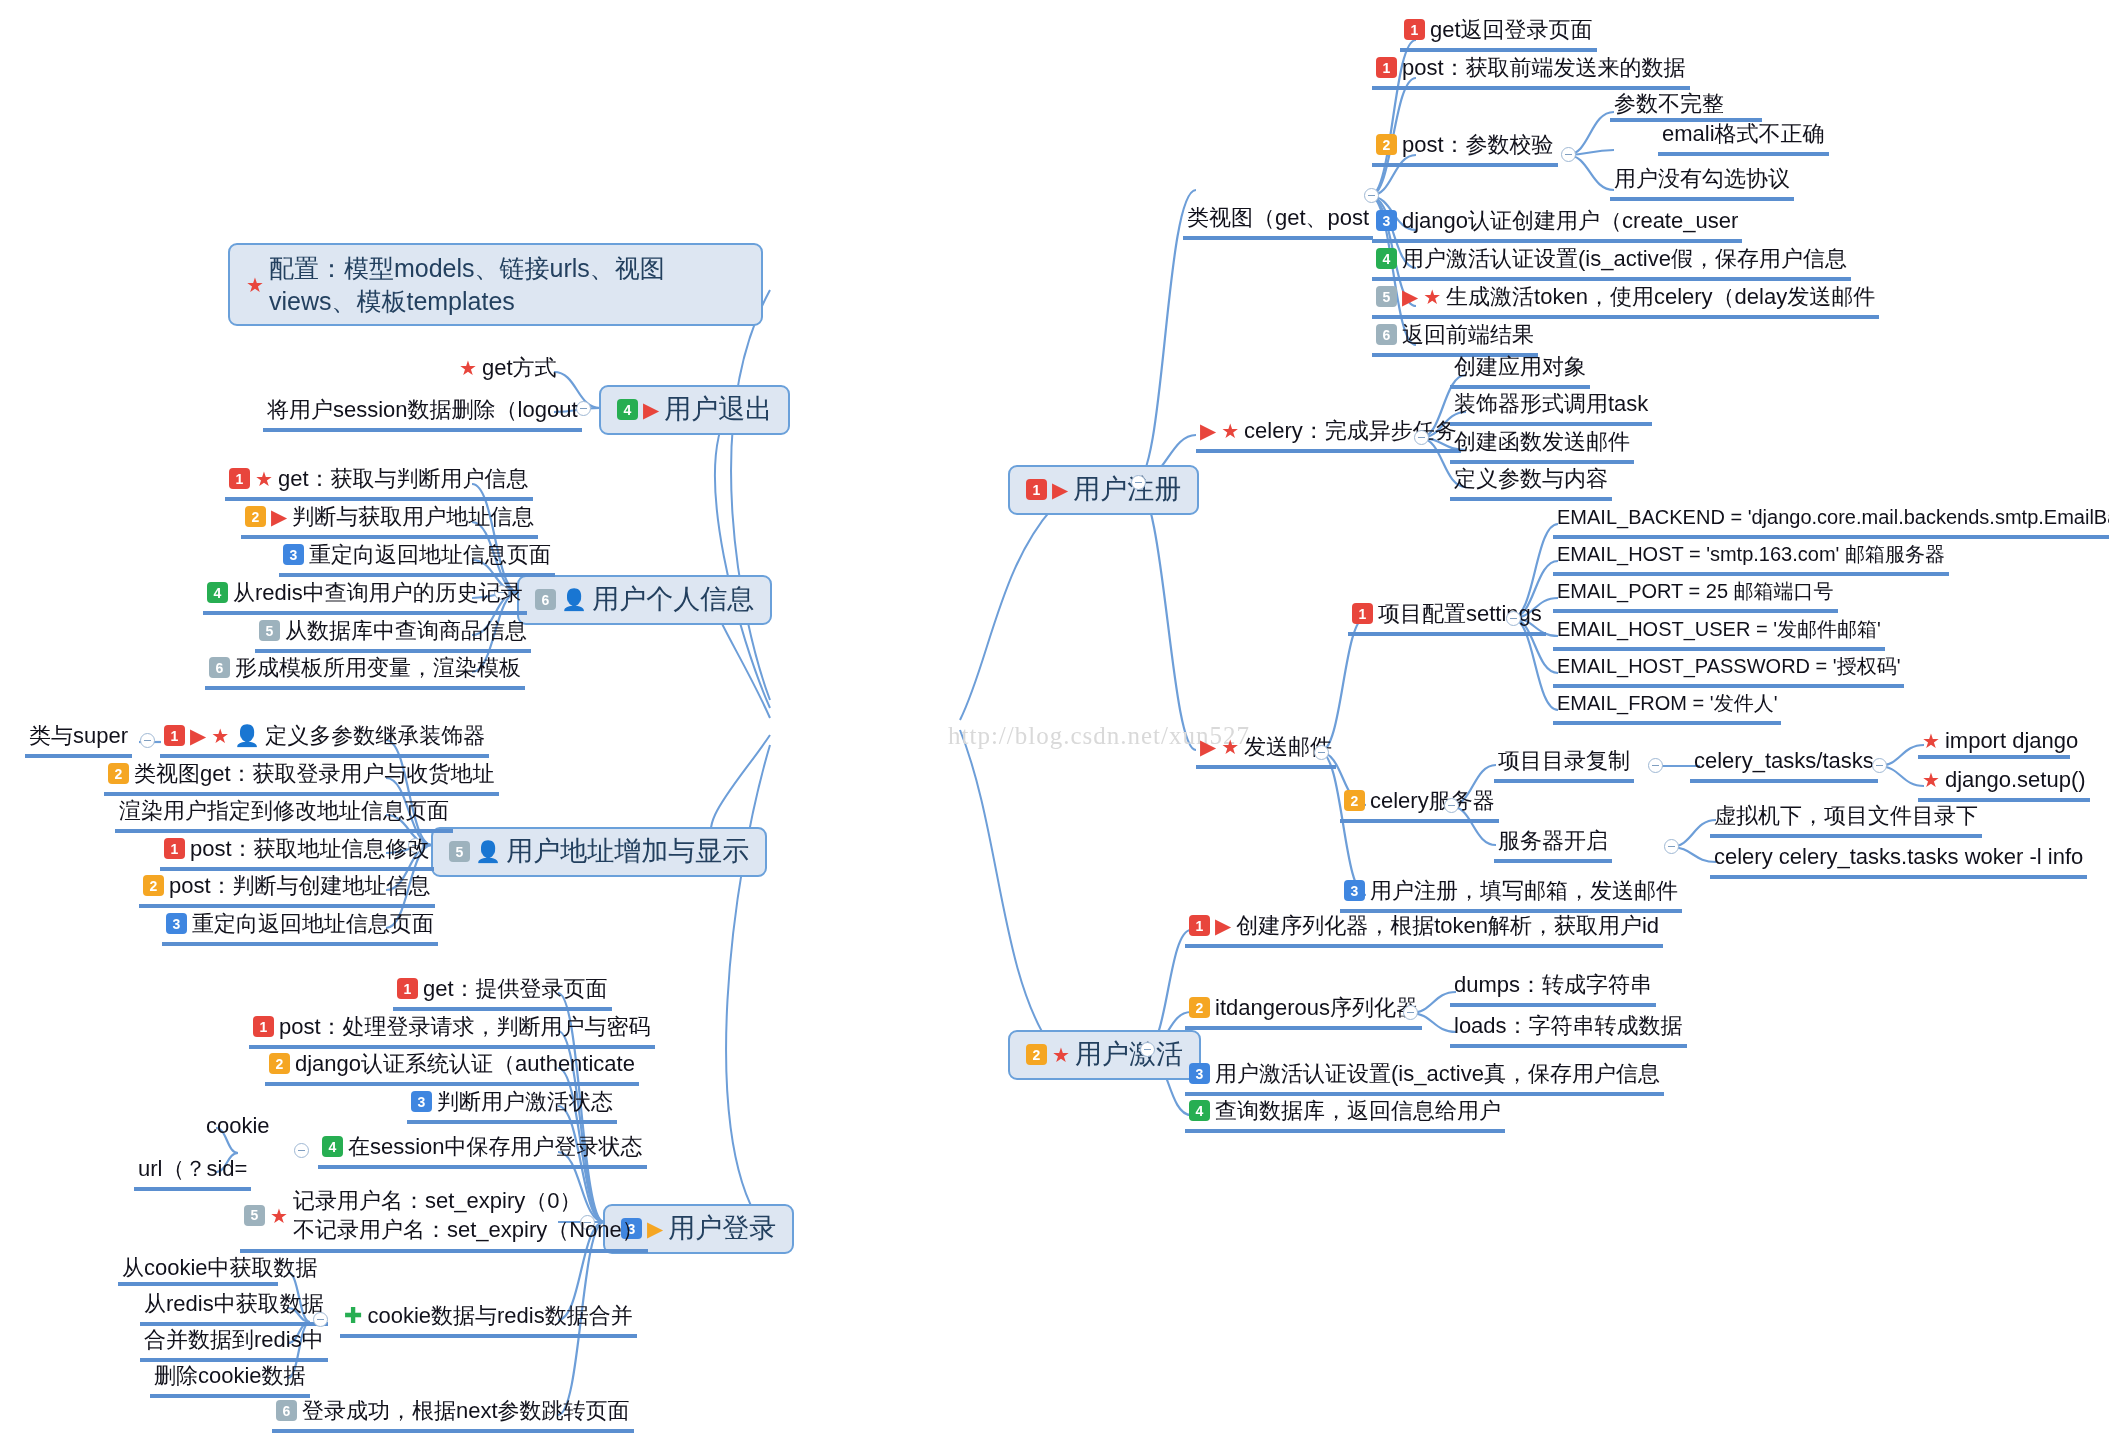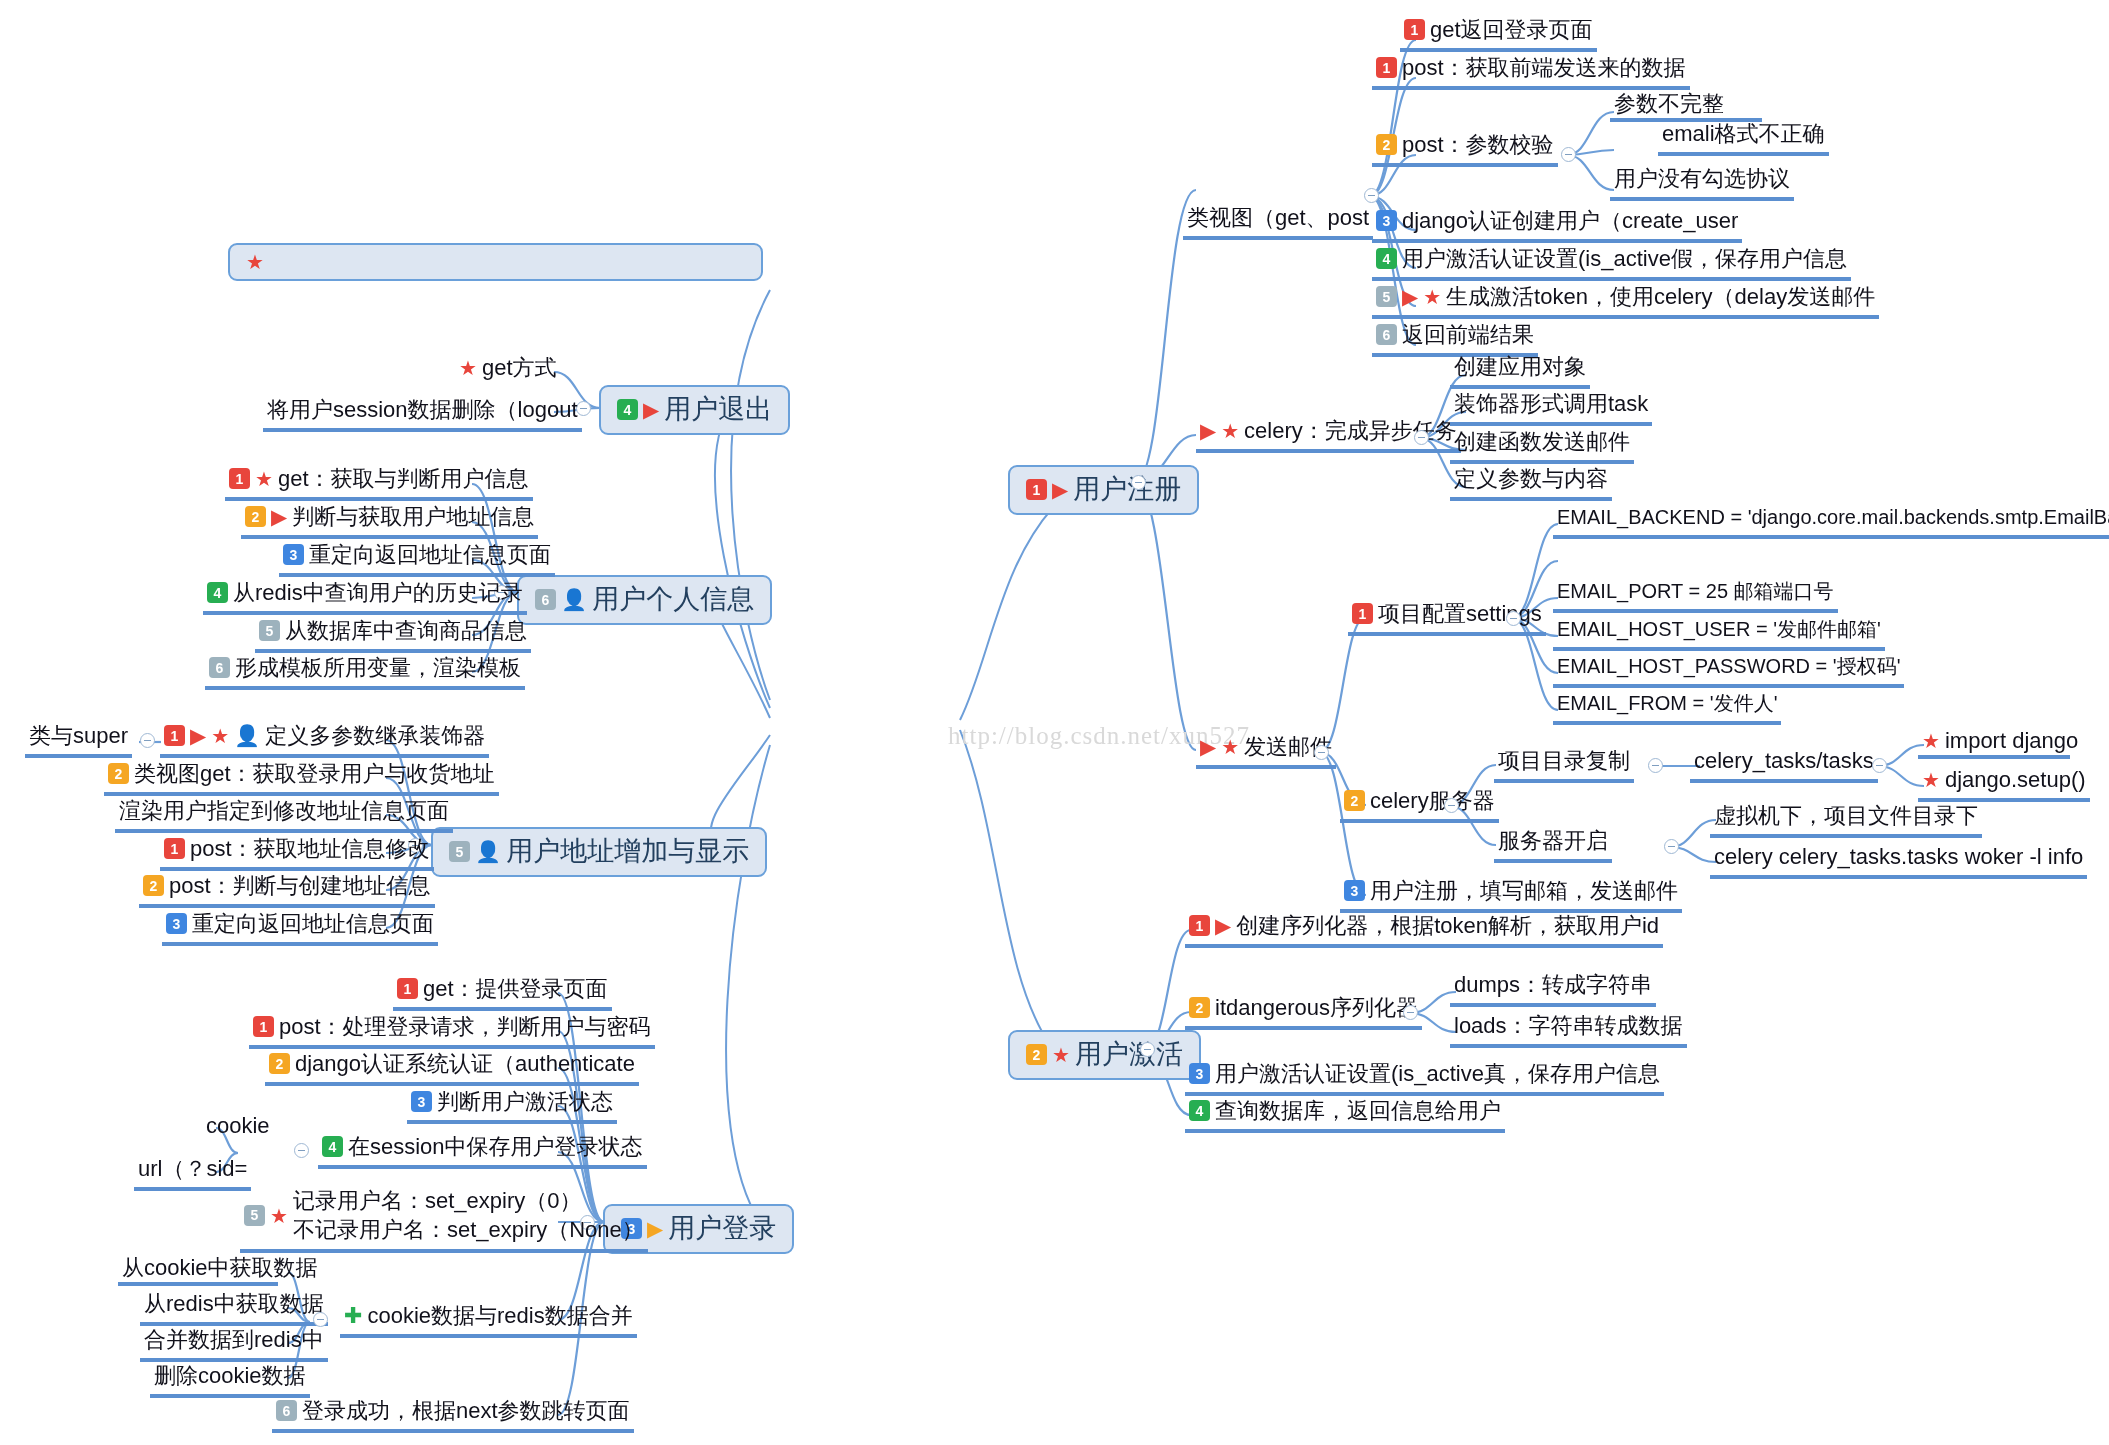--- a/index.html
+++ b/index.html
@@ -215,20 +215,21 @@
       <path d="M310 1322 C 299 1322, 299 1343, 288 1343"></path>
       <path d="M310 1322 C 299 1322, 299 1378, 288 1378"></path>
     </g>
   </svg>
 
 
   <div class="wm" style="left:948px; top:722px;">http://blog.csdn.net/xun527</div>
 
   <div class="node boxed big" style="left:228px; top:243px; width:535px;">
     <span class="ic star">★</span>
+    <span class="txt">配置：模型models、链接urls、视图views、模板templates</span>
   </div>
 
   <div class="node boxed" style="left:599px; top:385px;">
     <span class="num green">4</span>
     <span class="ic flag">▶</span>
     <span class="txt">用户退出</span>
   </div>
   <div class="hdl" style="left:576px; top:401px;"></div>
 
   <div class="node plain nb" style="left:455px; top:354px;">
@@ -463,20 +464,23 @@
 
   <div class="node plain" style="left:1348px; top:600px;">
     <span class="num red">1</span>
     <span class="txt">项目配置settings</span>
   </div>
   <div class="hdl" style="left:1506px; top:611px;"></div>
 
   <div class="node plain small" style="left:1553px; top:505px;">
     <span class="txt">EMAIL_BACKEND = 'django.core.mail.backends.smtp.EmailBackend'</span>
   </div>
+  <div class="node plain small" style="left:1553px; top:542px;">
+    <span class="txt">EMAIL_HOST = 'smtp.163.com'   邮箱服务器</span>
+  </div>
   <div class="node plain small" style="left:1553px; top:579px;">
     <span class="txt">EMAIL_PORT = 25   邮箱端口号</span>
   </div>
   <div class="node plain small" style="left:1553px; top:617px;">
     <span class="txt">EMAIL_HOST_USER = '发邮件邮箱'</span>
   </div>
   <div class="node plain small" style="left:1553px; top:654px;text-align:center;">
     <span class="txt">EMAIL_HOST_PASSWORD = '授权码'</span>
   </div>
   <div class="node plain small" style="left:1553px; top:691px;">

